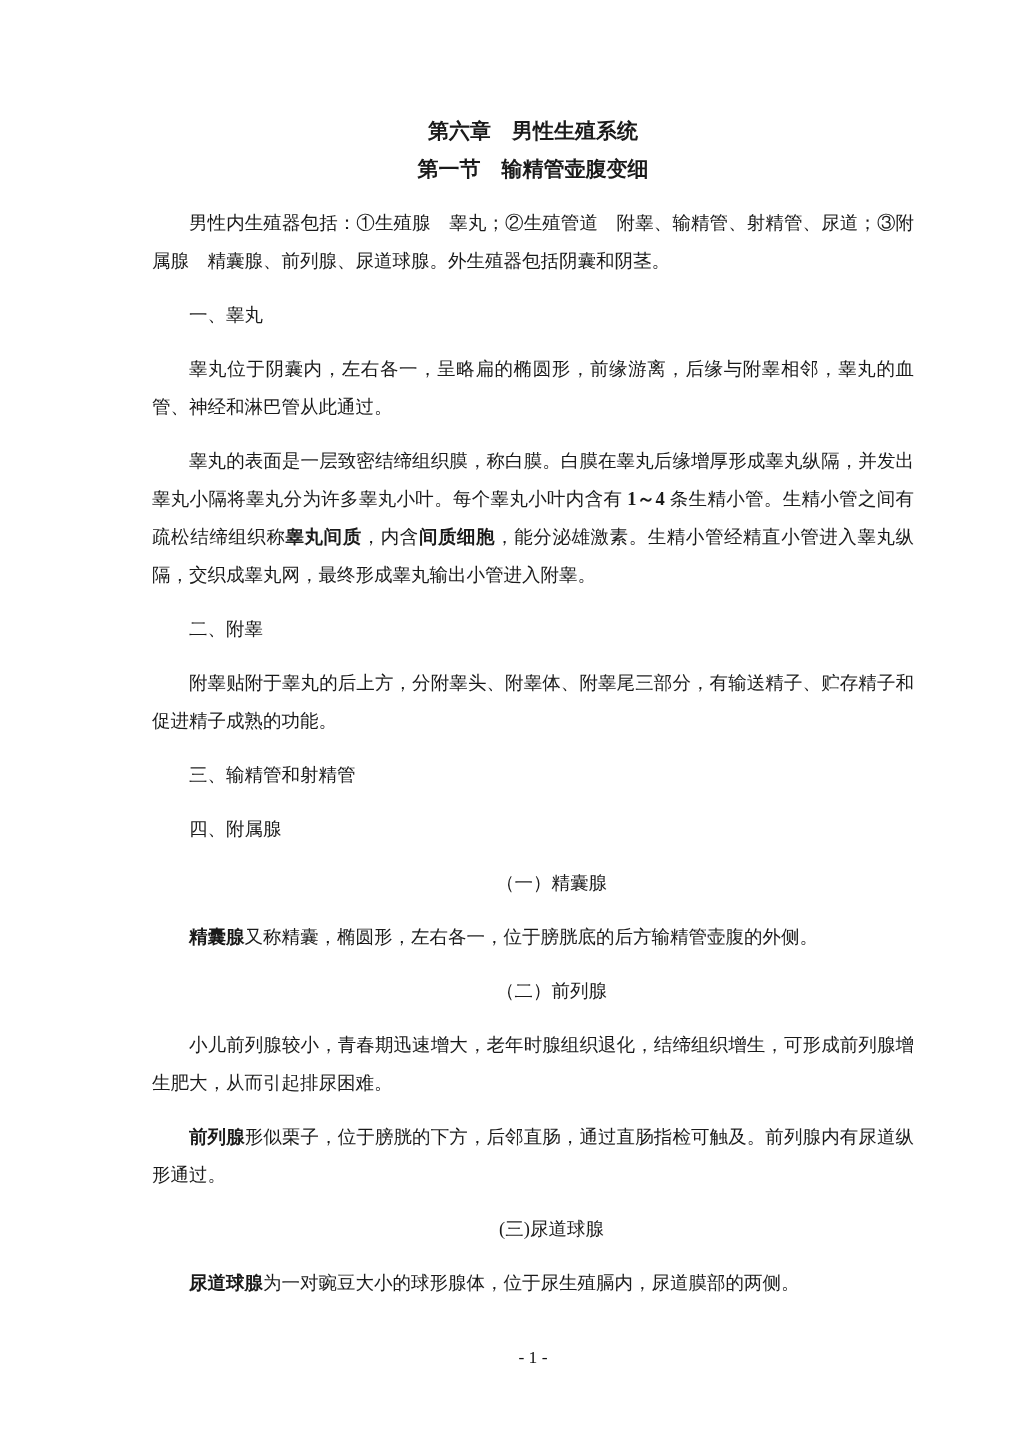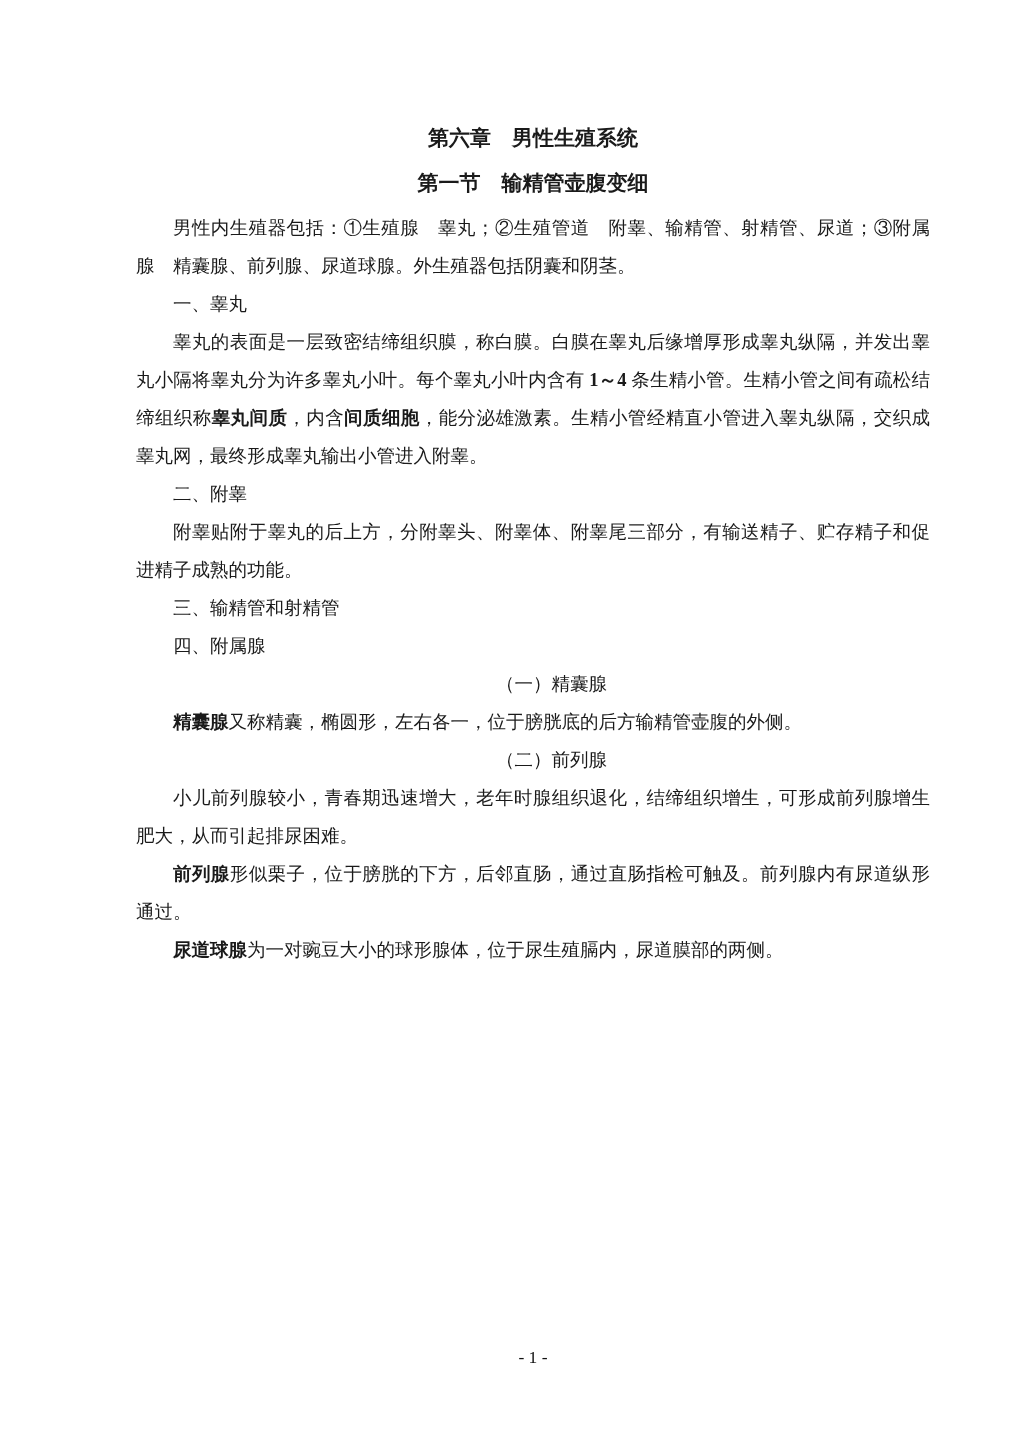--- a/index.html
+++ b/index.html
@@ -26,24 +26,24 @@
     position: absolute;
     left: 136px;
     top: 112px;
     width: 794px;
   }
   .doc-title {
     text-align: center;
     font-weight: bold;
     font-size: 21px;
     line-height: 38px;
-    margin: 7px;
+    margin: 0;
   }
   .content p {
-    margin: 0;
+    margin: 16px;
     font-size: 18.5px;
     line-height: 38px;
     text-align: justify;
     text-indent: 2em;
   }
   .content p.section-heading {
     font-weight: normal;
     text-align: left;
   }
   .content p.subsection-heading {
@@ -66,27 +66,29 @@
 </head>
 <body>
 
 <div class="page">
   <div class="text-block">
     <p class="doc-title">第六章　男性生殖系统</p>
     <p class="doc-title">第一节　输精管壶腹变细</p>
     <div class="content" id="content">
         <p><span>男性内生殖器包括：①生殖腺　睾丸；②生殖管道　附睾、输精管、射精管、尿道；③附属腺　精囊腺、前列腺、尿道球腺。外生殖器包括阴囊和阴茎。</span></p>
         <p class="section-heading">一、睾丸</p>
+        <p><span>睾丸位于阴囊内，左右各一，呈略扁的椭圆形，前缘游离，后缘与附睾相邻，睾丸的血管、神经和淋巴管从此通过。</span></p>
         <p><span>睾丸的表面是一层致密结缔组织膜，称白膜。白膜在睾丸后缘增厚形成睾丸纵隔，并发出睾丸小隔将睾丸分为许多睾丸小叶。每个睾丸小叶内含有 </span><span class="b">1～4</span><span> 条生精小管。生精小管之间有疏松结缔组织称</span><span class="b">睾丸间质</span><span>，内含</span><span class="b">间质细胞</span><span>，能分泌雄激素。生精小管经精直小管进入睾丸纵隔，交织成睾丸网，最终形成睾丸输出小管进入附睾。</span></p>
         <p class="section-heading">二、附睾</p>
         <p><span>附睾贴附于睾丸的后上方，分附睾头、附睾体、附睾尾三部分，有输送精子、贮存精子和促进精子成熟的功能。</span></p>
         <p class="section-heading">三、输精管和射精管</p>
         <p class="section-heading">四、附属腺</p>
         <p class="subsection-heading">（一）精囊腺</p>
         <p><span class="b">精囊腺</span><span>又称精囊，椭圆形，左右各一，位于膀胱底的后方输精管壶腹的外侧。</span></p>
         <p class="subsection-heading">（二）前列腺</p>
         <p><span>小儿前列腺较小，青春期迅速增大，老年时腺组织退化，结缔组织增生，可形成前列腺增生肥大，从而引起排尿困难。</span></p>
         <p><span class="b">前列腺</span><span>形似栗子，位于膀胱的下方，后邻直肠，通过直肠指检可触及。前列腺内有尿道纵形通过。</span></p>
+        <p class="subsection-heading">(三)尿道球腺</p>
         <p><span class="b">尿道球腺</span><span>为一对豌豆大小的球形腺体，位于尿生殖膈内，尿道膜部的两侧。</span></p>
       </div>
   </div>
   <div class="footer">- 1 -</div>
 </div>
 
 </body></html>

